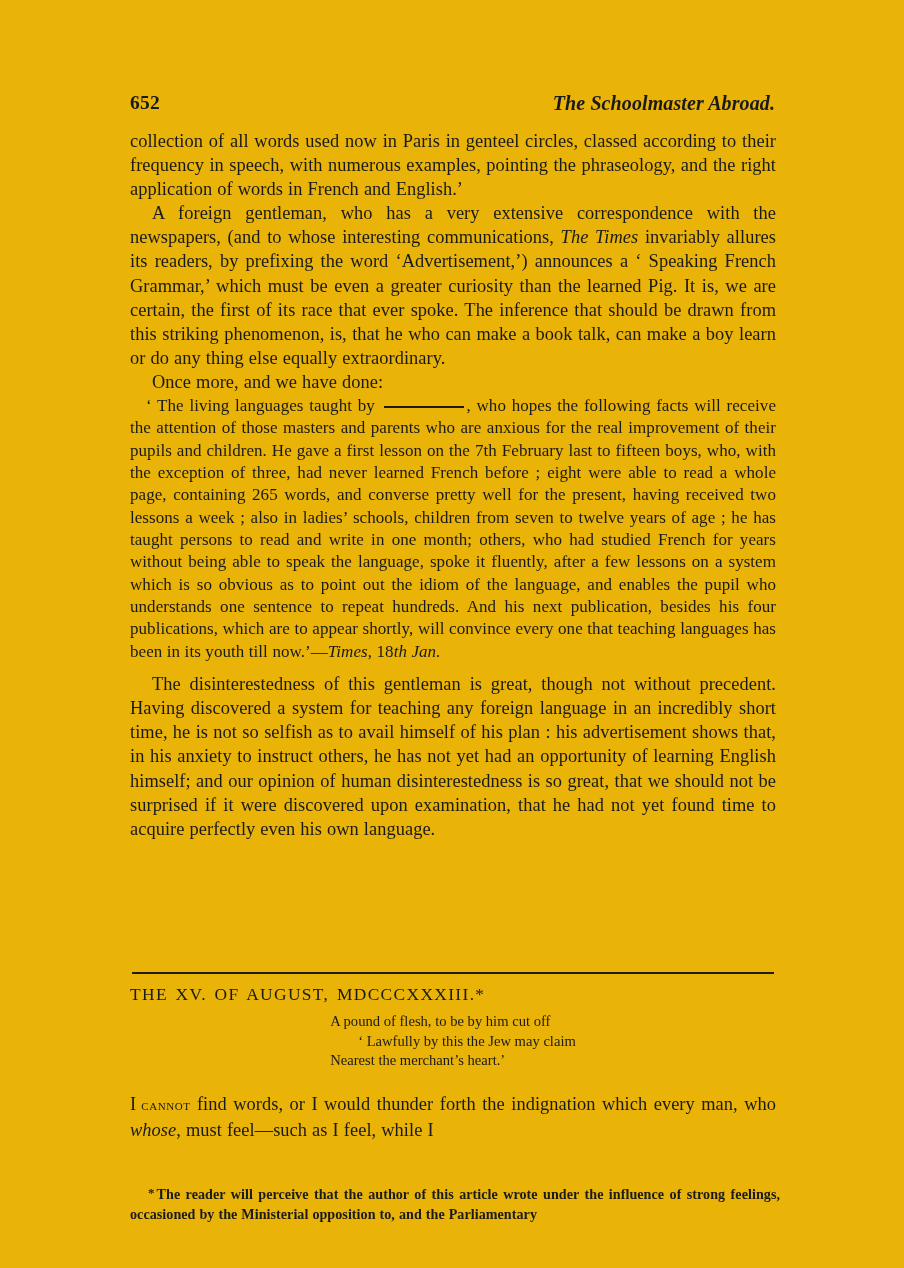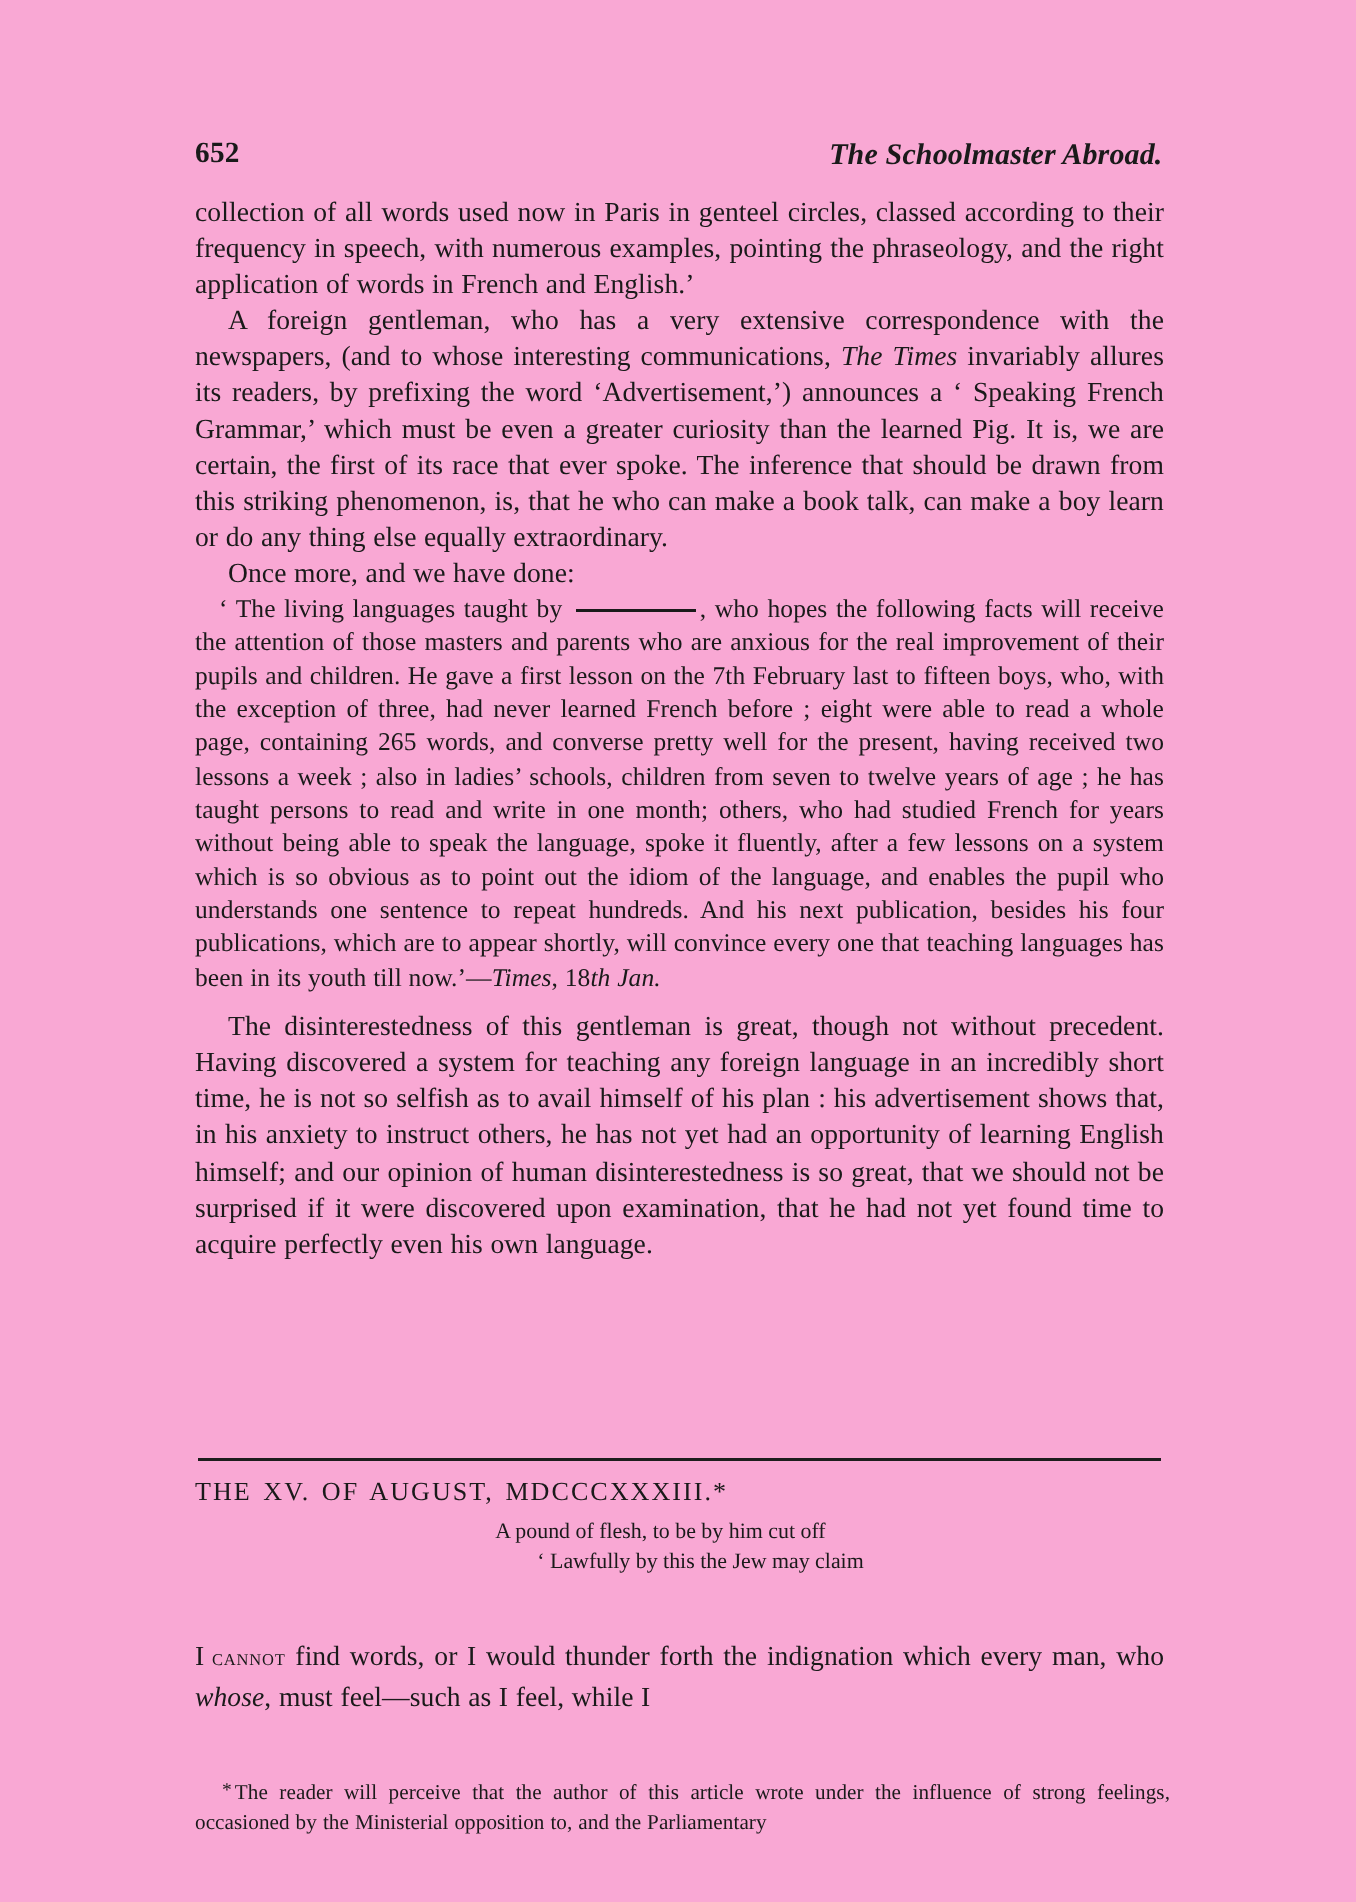--- a/index.html
+++ b/index.html
@@ -16,21 +16,21 @@
     font-family: "Liberation Serif", "DejaVu Serif", serif;
     color: #1a1a1a;
     -webkit-font-smoothing: antialiased;
   }
 
   .page {
     position: absolute;
     left: 0; top: 0;
     width: 904px;
     height: 1268px;
-    background: #f9a8d4;
+    background: #eab308;
   }
 
   
   .running-head {
     position: absolute;
     left: 130px;
     top: 92px;
     width: 645px;
     height: 26px;
   }
@@ -161,21 +161,21 @@
     position: absolute;
     left: 130px;
     top: 1183px;
     width: 650px;
     font-size: 14.1px;
     line-height: 19.4px;
     text-align: justify;
     font-weight: 600;
     letter-spacing: .05px;
   }
-  .footnote p { font-size: inherit; line-height: inherit; text-indent: 18px; font-weight: normal; }
+  .footnote p { font-size: inherit; line-height: inherit; text-indent: 18px; font-weight: bold; }
   .fn-mark { font-size: 13px; vertical-align: .18em; padding-right: 2px; }
 </style>
 </head>
 <body>
 
 <div class="page">
 
   <div class="running-head">
     <span class="folio">652</span>
     <span class="head-title">The Schoolmaster Abroad.</span>
@@ -195,20 +195,21 @@
   </div>
 
   <div class="divider"></div>
 
   <div class="article-head">THE XV. OF AUGUST, MDCCCXXXIII.*</div>
 
   <div class="epigraph">
     <span class="verse">
       <span class="vline">A pound of flesh, to be by him cut off</span>
       <span class="vline first">‘ Lawfully by this the Jew may claim</span>
+      <span class="vline">Nearest the merchant’s heart.’</span>
     </span>
   </div>
 
   <div class="opening">
     <p class="noindent"><span>I</span><span class="smallcaps"> <span>CANNOT</span></span><span> find words, or I would thunder forth the indignation which every man, who </span><i>whose</i><span>, must feel—such as I feel, while I</span></p>
   </div>
 
   <div class="footnote">
     <p><span class="fn-mark">*</span><span>The reader will perceive that the author of this article wrote under the influence of strong feelings, occasioned by the Ministerial opposition to, and the Parliamentary</span></p>
   </div>

